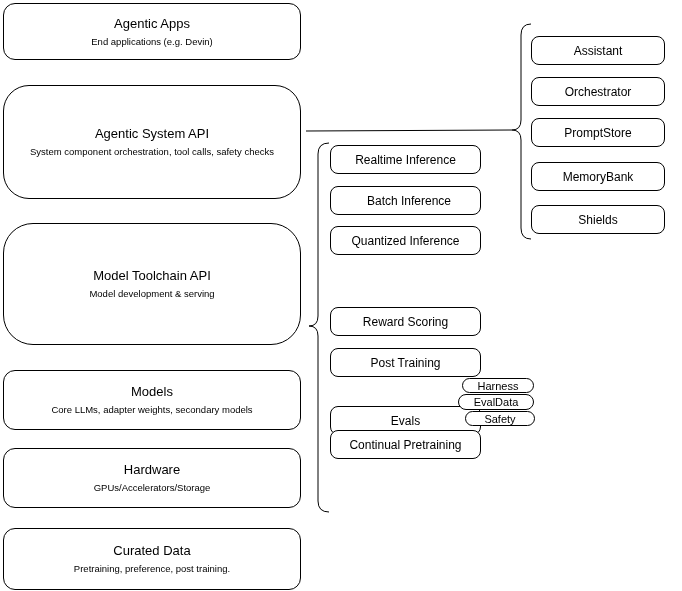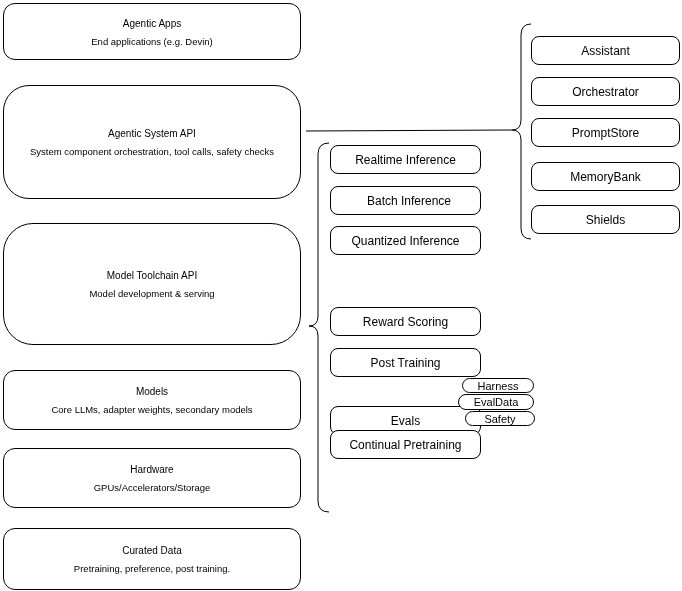--- a/index.html
+++ b/index.html
@@ -24,21 +24,21 @@
     box-sizing: border-box;
     display: flex;
     flex-direction: column;
     align-items: center;
     justify-content: center;
     text-align: center;
     z-index: 2;
   }
   
   .layer-box .title {
-    font-size: 10px;
+    font-size: 13px;
     line-height: 16px;
     white-space: nowrap;
   }
   .layer-box .subtitle {
     font-size: 9.5px;
     line-height: 13px;
     margin-top: 3px;
     white-space: nowrap;
   }
   
@@ -46,21 +46,21 @@
     border-radius: 8px;
     font-size: 12px;
     line-height: 14px;
     white-space: nowrap;
     left: 330px;
     width: 151px;
     height: 29px;
   }
   .right-box {
     left: 531px;
-    width: 149px;
+    width: 134px;
     height: 29px;
   }
   
   .pill {
     position: absolute;
     background: #ffffff;
     border: 1px solid #000000;
     border-radius: 8px;
     box-sizing: border-box;
     display: flex;

